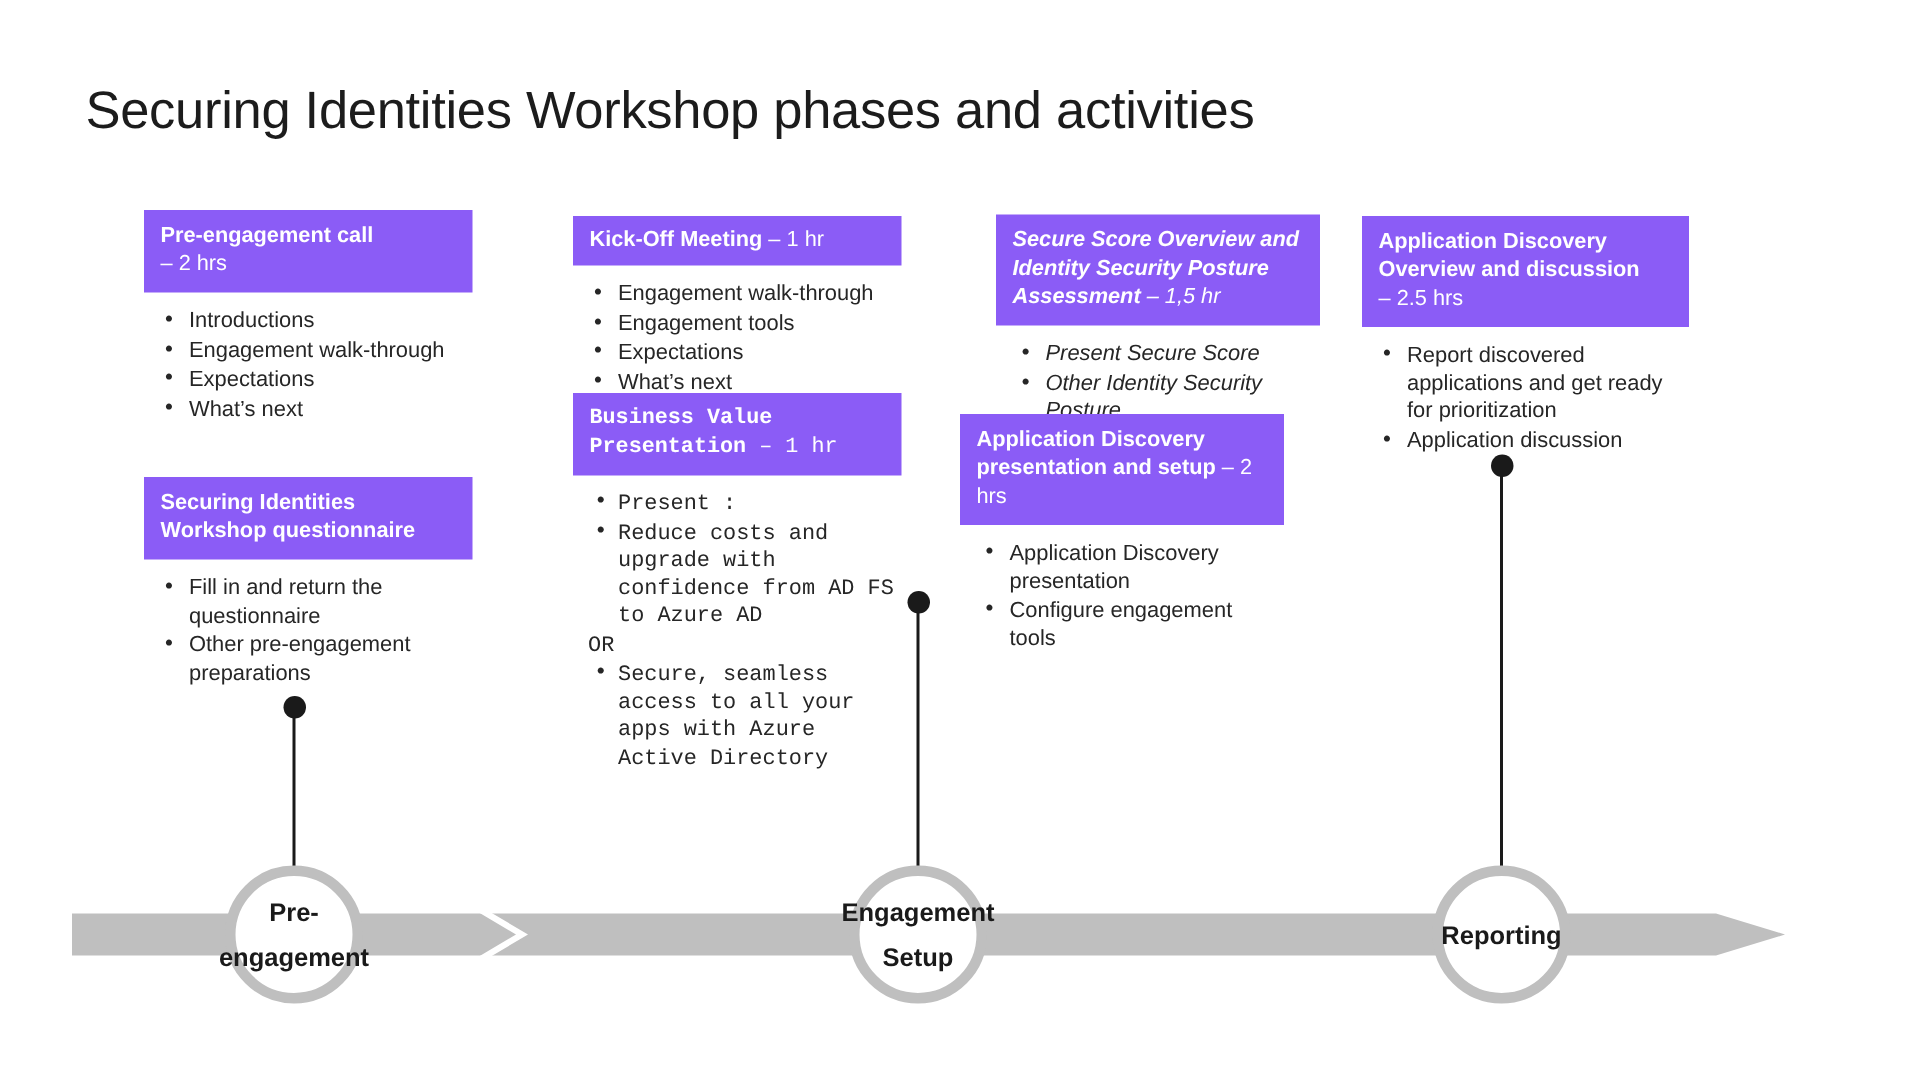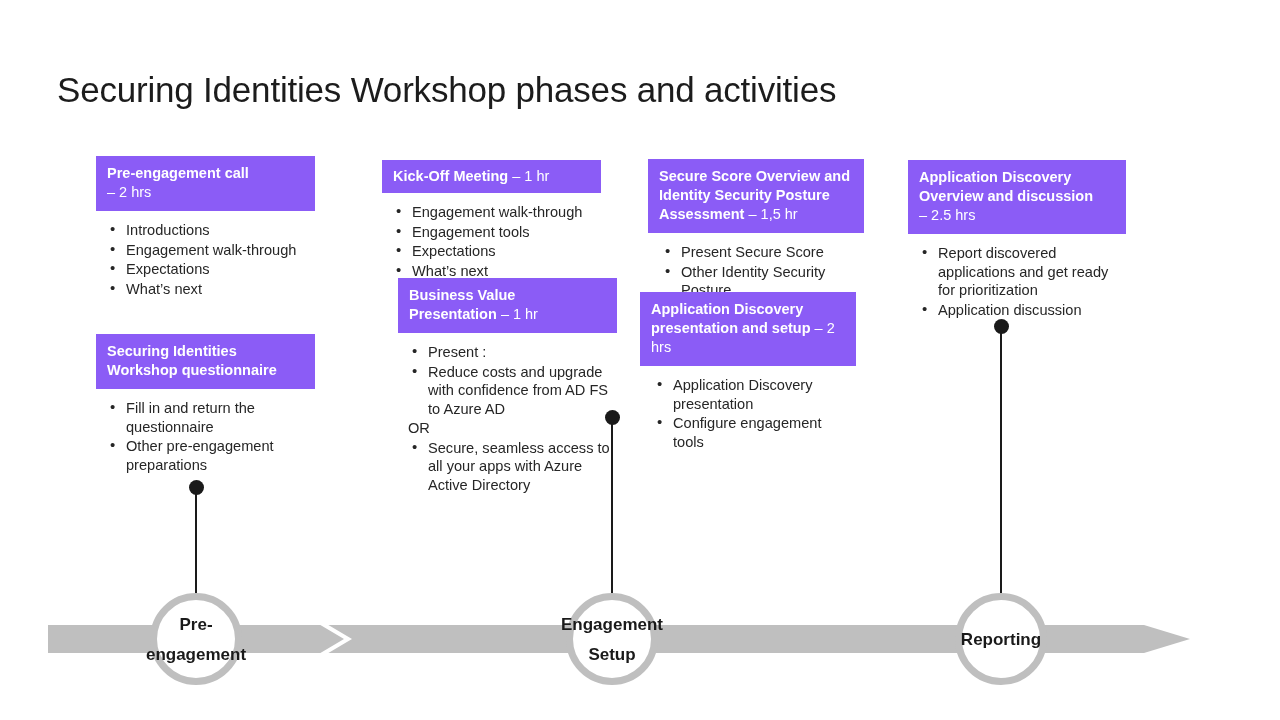--- a/index.html
+++ b/index.html
@@ -12,21 +12,20 @@
     background: #ffffff;
     font-family: "Liberation Sans", sans-serif;
     overflow: hidden;
     position: relative;
   }
   #slide {
     position: absolute;
     inset: 0;
     width: 1280px;
     height: 633px;
-    margin-top: 16px;
   }
 
   
   #slide-title {
     position: absolute;
     left: 57px;
     top: 52px;
     font-size: 35px;
     line-height: 44px;
     font-weight: 400;
@@ -164,36 +163,36 @@
     <div class="card-body">
       <ul class="bullets">
         <li class="bullet">Engagement walk-through</li>
         <li class="bullet">Engagement tools</li>
         <li class="bullet">Expectations</li>
         <li class="bullet">What’s next</li>
       </ul>
     </div>
   </div>
 
-  <div class="card" style="left:398px; top:262px; width:219px;">
+  <div class="card" style="left:382px; top:262px; width:219px;font-family:Liberation Mono, monospace;">
     <div class="card-header">
       <span>Business Value Presentation</span>
       <span class="dur">– 1 hr</span>
     </div>
     <div class="card-body">
       <ul class="bullets">
         <li class="bullet">Present :</li>
         <li class="bullet">Reduce costs and upgrade with confidence from AD FS to Azure AD</li>
         <li class="nobullet">OR</li>
         <li class="bullet">Secure, seamless access to all your apps with Azure Active Directory</li>
       </ul>
     </div>
   </div>
 
-  <div class="card" style="left:648px; top:143px; width:216px;">
+  <div class="card" style="left:664px; top:143px; width:216px;font-style:italic;">
     <div class="card-header">
       <span>Secure Score Overview and Identity Security Posture Assessment</span>
       <span class="dur">– 1,5 hr</span>
     </div>
     <div class="card-body" style="padding-left:13px;">
       <ul class="bullets">
         <li class="bullet">Present Secure Score</li>
         <li class="bullet">Other Identity Security Posture</li>
       </ul>
     </div>

